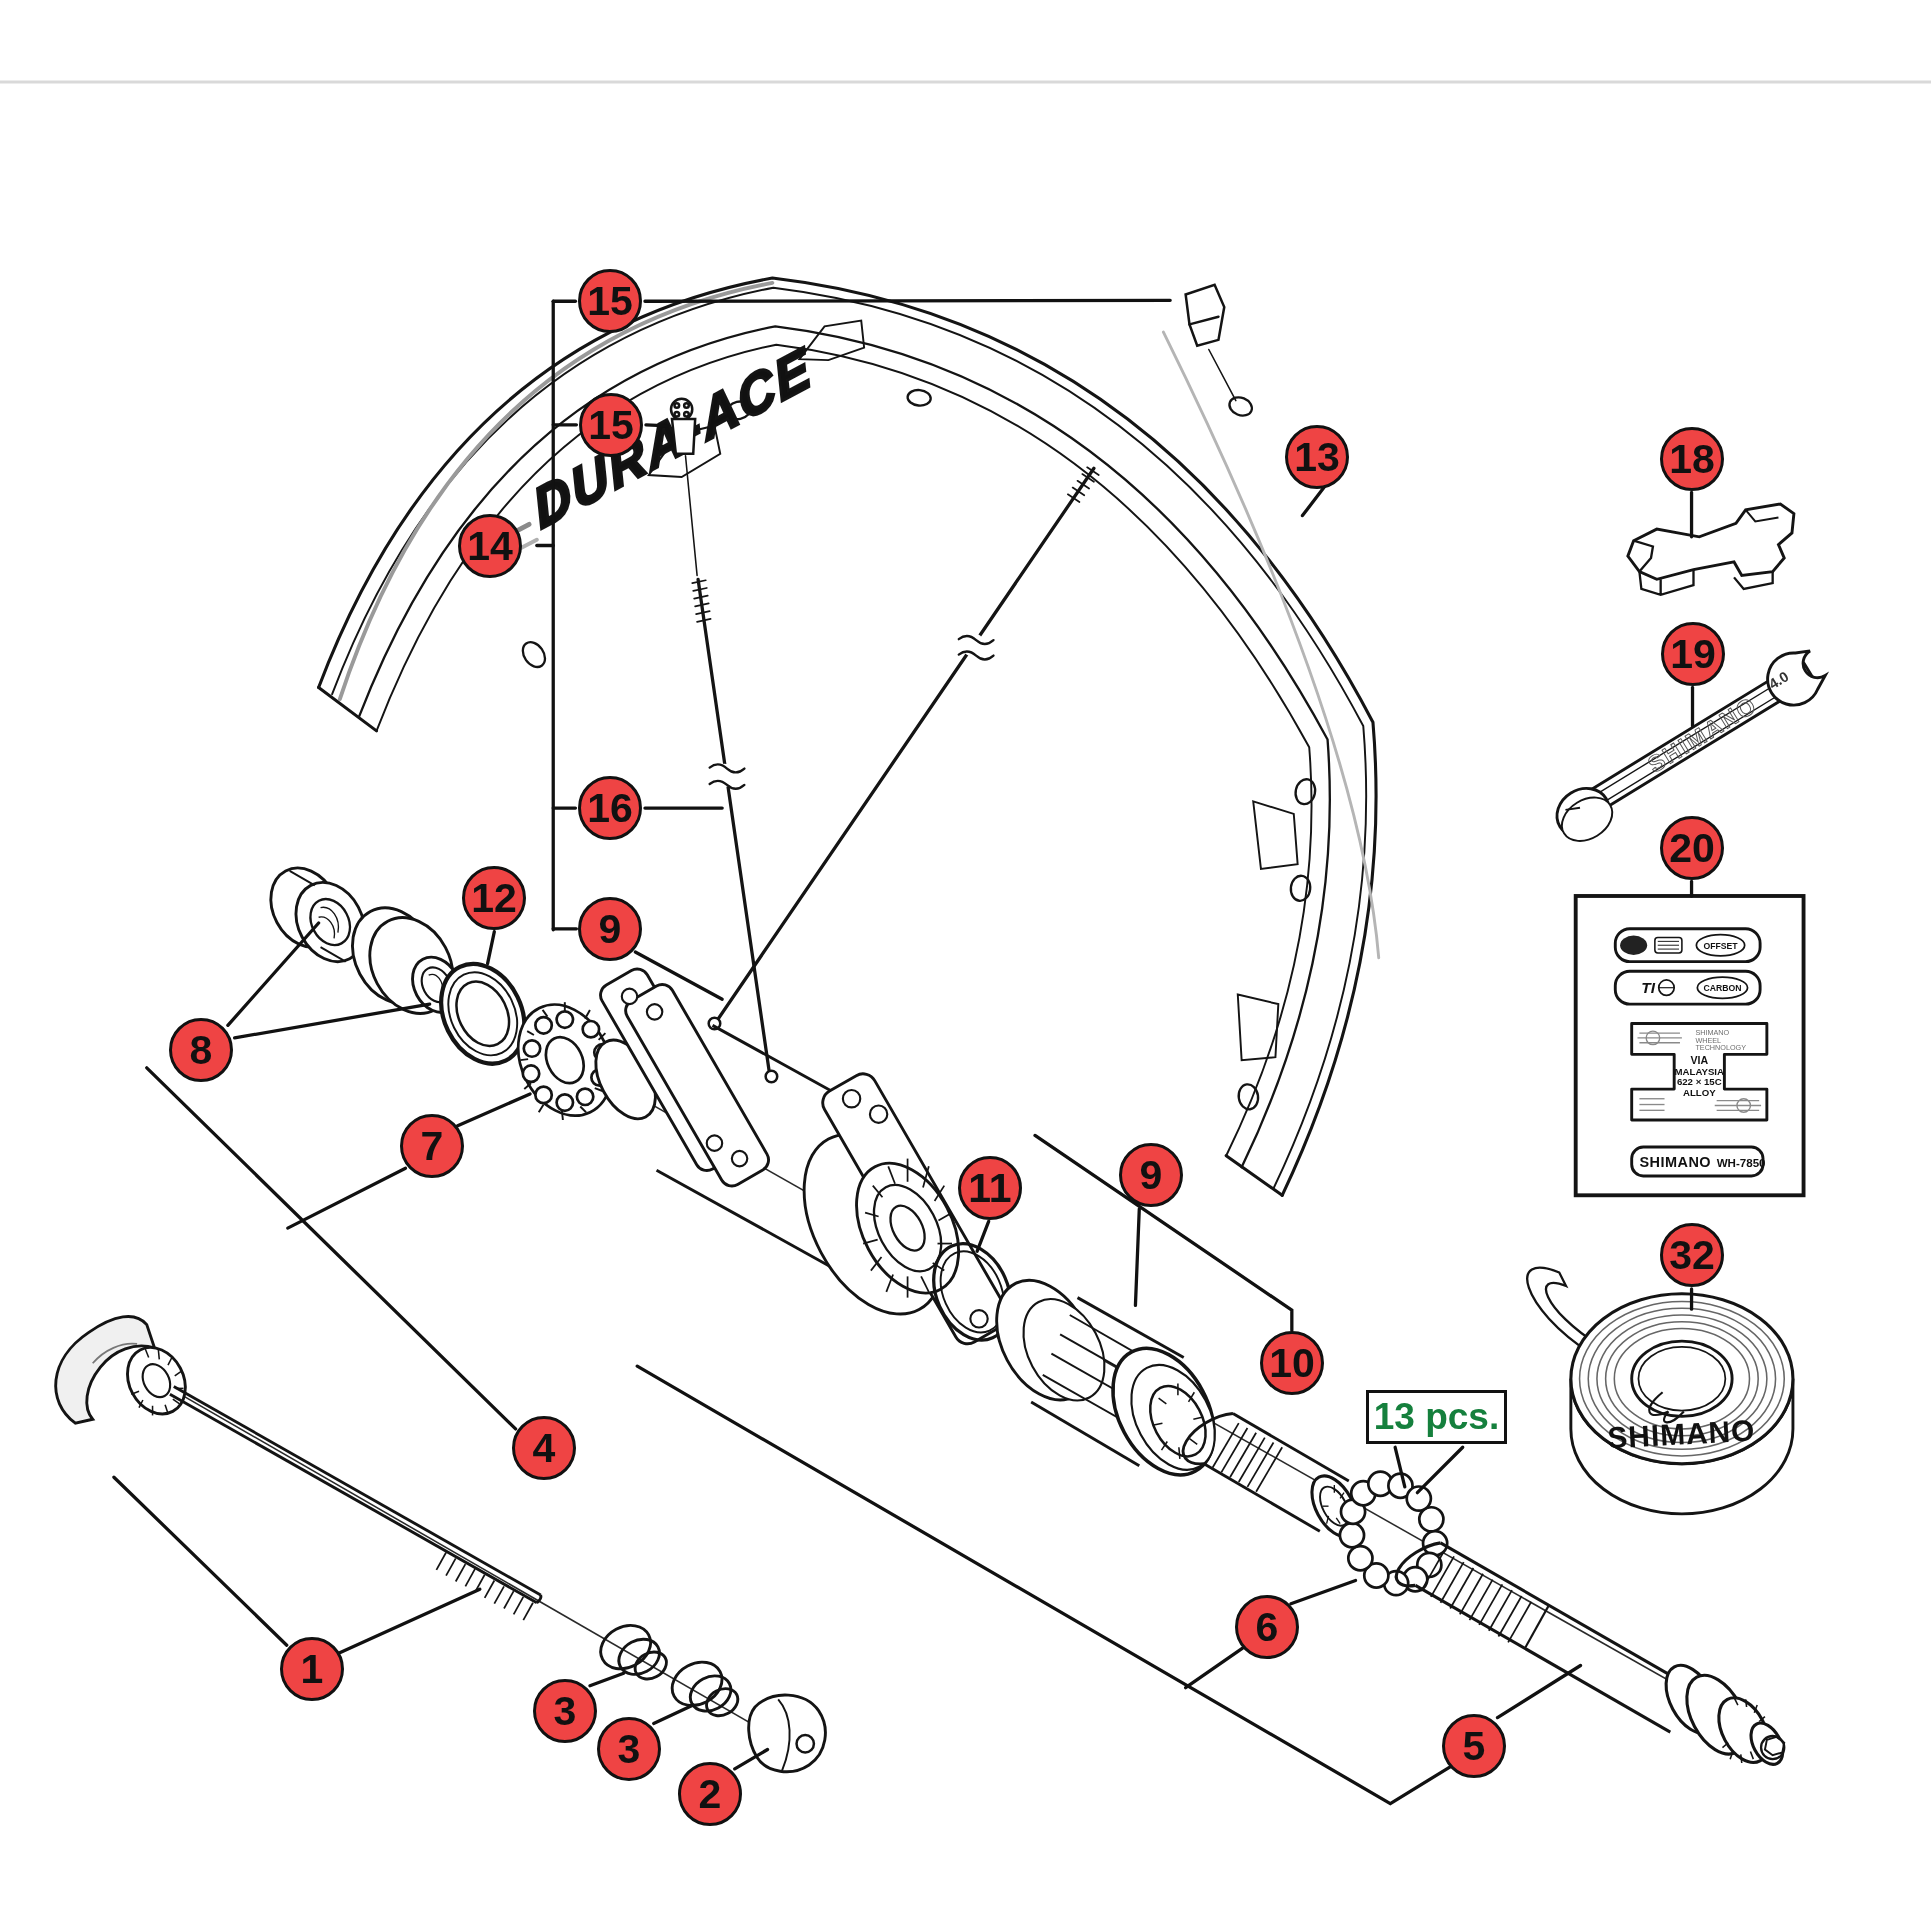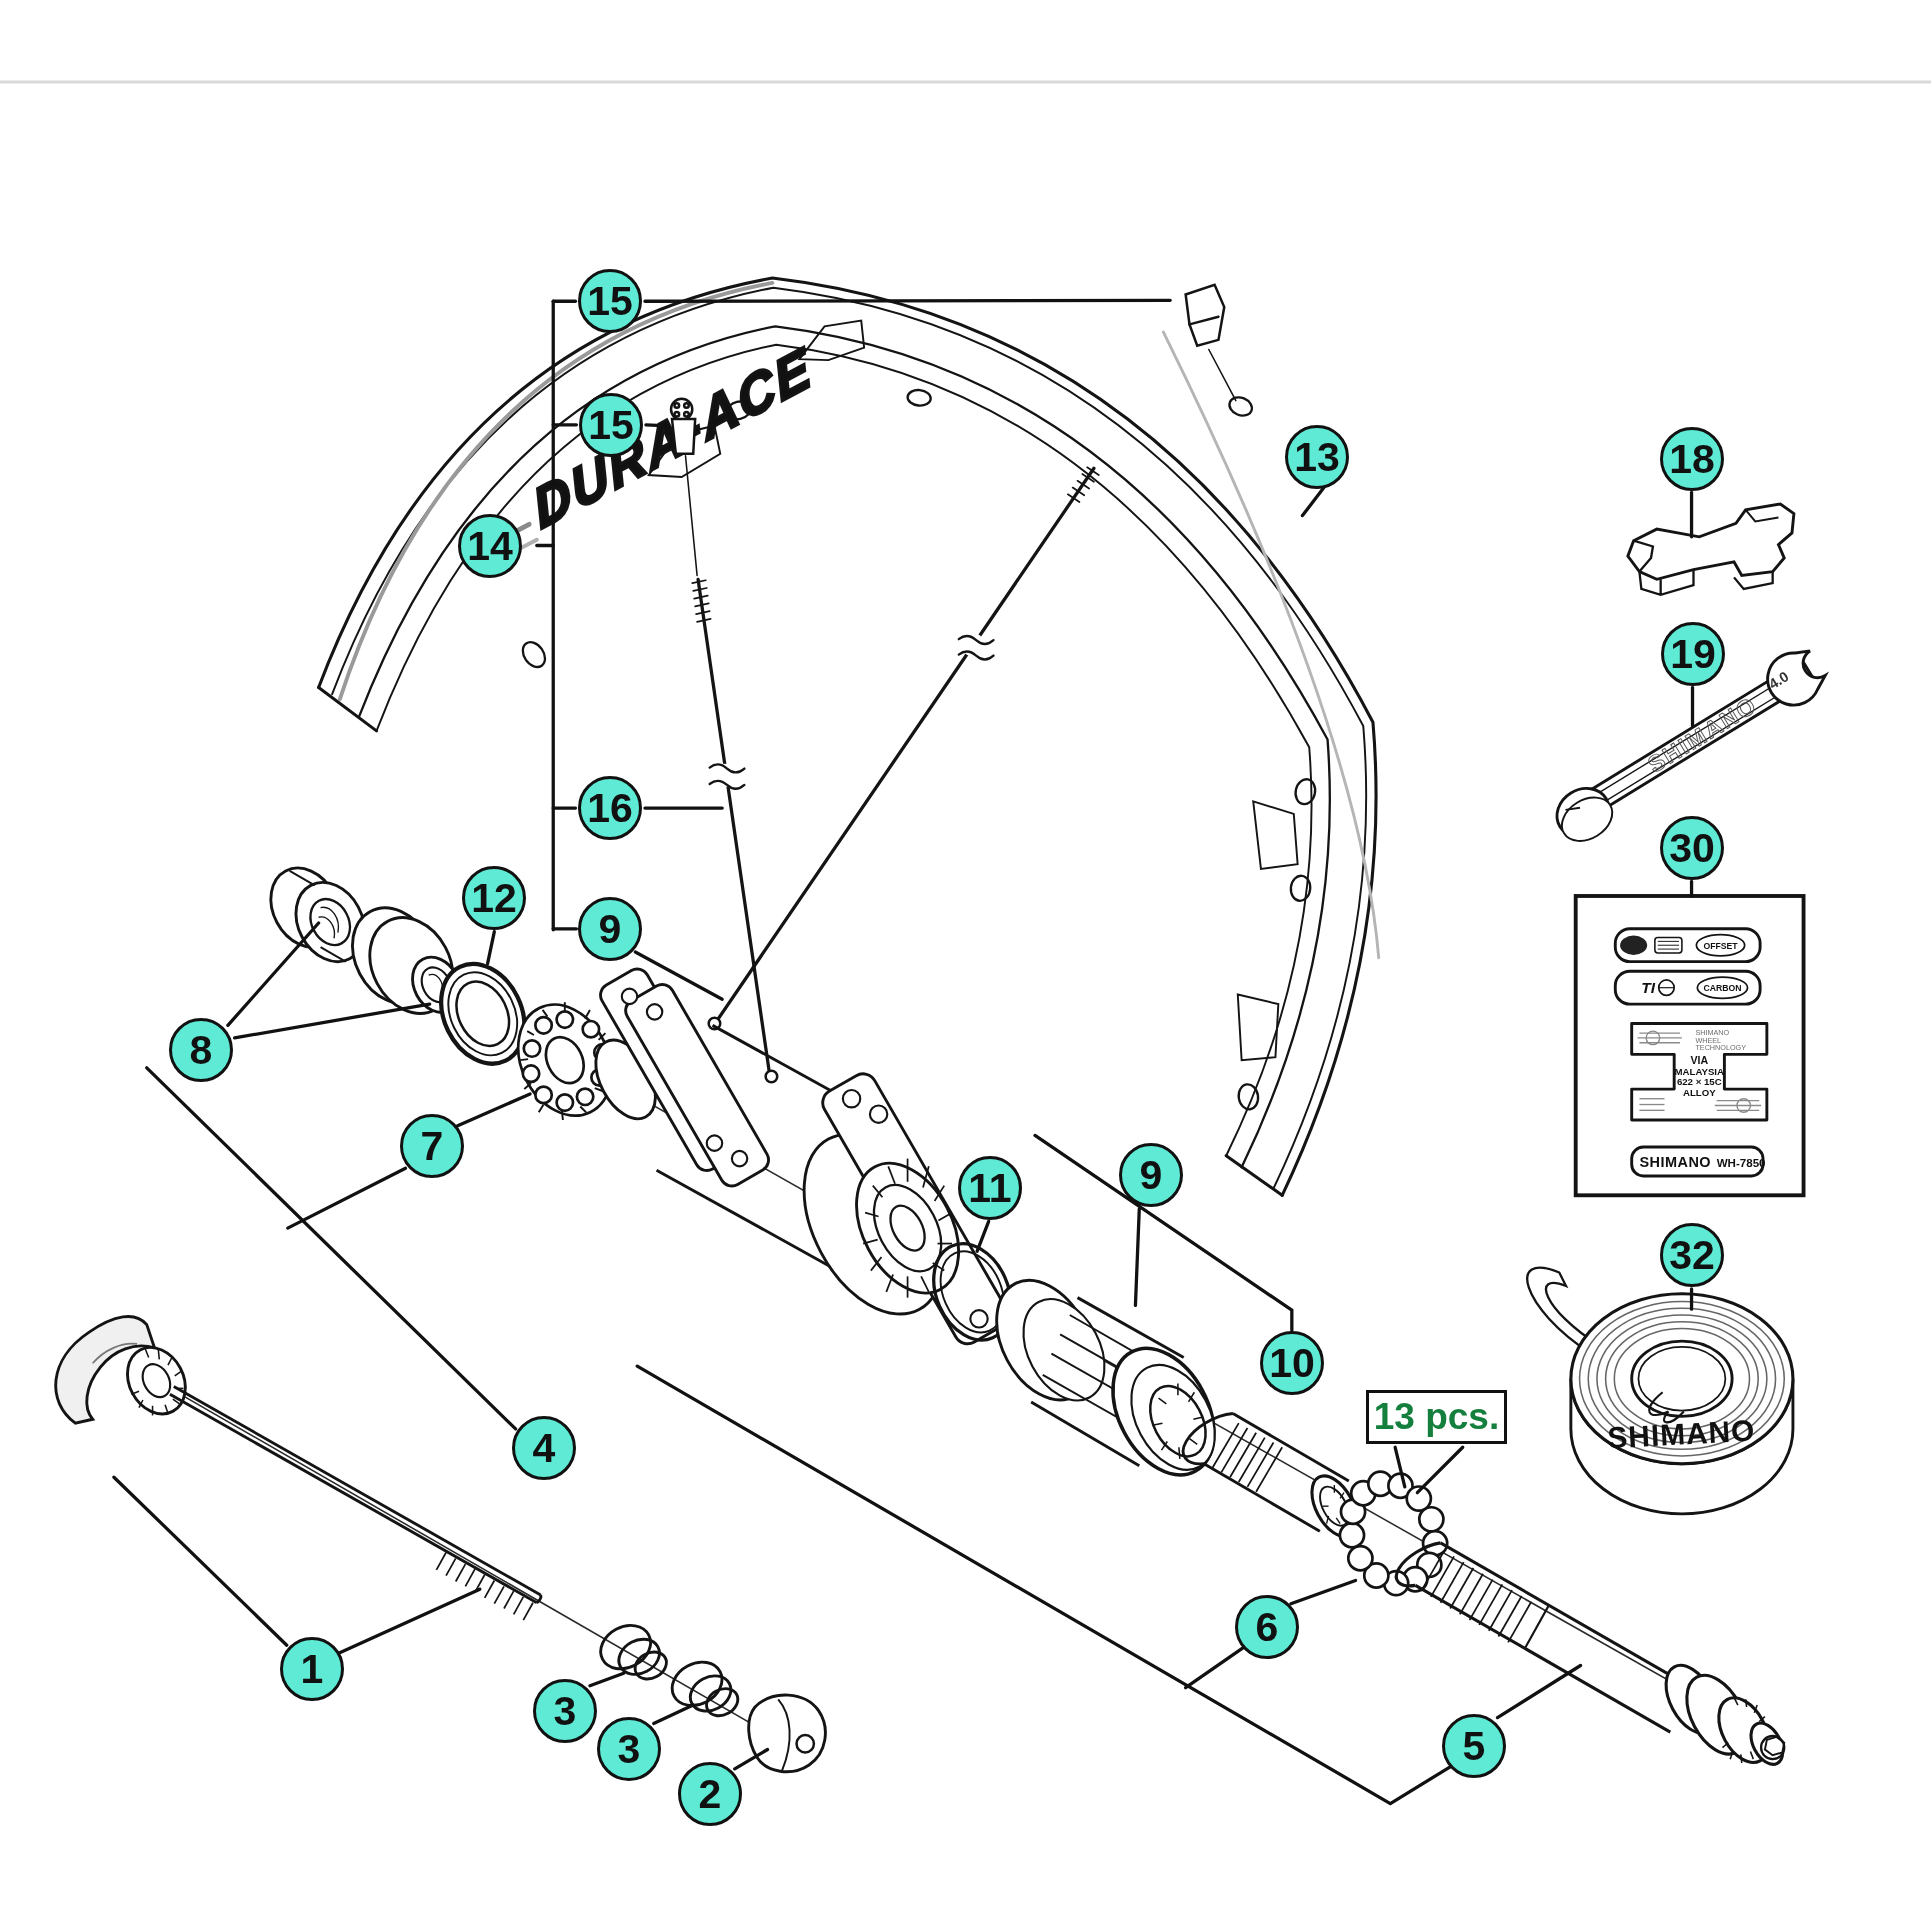--- a/index.html
+++ b/index.html
@@ -1,20 +1,20 @@
 <!DOCTYPE html>
 <html><head>
 <meta charset="utf-8">
 <style>
   html,body{margin:0;padding:0;background:#fff;}
   #canvas{position:relative;width:1931px;height:1931px;background:#ffffff;overflow:hidden;
           font-family:"Liberation Sans", sans-serif;}
   #scene{position:absolute;left:0;top:0;}
   .callout{position:absolute;width:64px;height:64px;border:3.9px solid #111;border-radius:50%;
-           background:#5eead4;display:flex;align-items:center;justify-content:center;
+           background:#ef4444;display:flex;align-items:center;justify-content:center;
            font-weight:bold;font-size:41px;color:#111;box-sizing:border-box;z-index:5;}
   #pieces-box{position:absolute;left:1366px;top:1390px;width:141px;height:54px;border:3.9px solid #111;
               background:#fff;display:flex;align-items:center;justify-content:center;
               font-weight:bold;font-size:37px;color:#15803d;box-sizing:border-box;z-index:5;}
 </style>
 </head>
 <body>
 
 <div id="canvas">
 
@@ -502,18 +502,18 @@
       <div class="callout" style="left: 958px; top: 1156px;">11</div>
       <div class="callout" style="left: 462px; top: 866px;">12</div>
       <div class="callout" style="left: 1285px; top: 425px;">13</div>
       <div class="callout" style="left: 458px; top: 514px;">14</div>
       <div class="callout" style="left: 578px; top: 269px;">15</div>
       <div class="callout" style="left: 579px; top: 393px;">15</div>
       <div class="callout" style="left: 578px; top: 776px;">16</div>
       <div class="callout" style="left: 578px; top: 897px;">9</div>
       <div class="callout" style="left: 1660px; top: 427px;">18</div>
       <div class="callout" style="left: 1661px; top: 622px;">19</div>
-      <div class="callout" style="left: 1660px; top: 816px;">30</div>
+      <div class="callout" style="left: 1660px; top: 816px;">20</div>
       <div class="callout" style="left: 1660px; top: 1223px;">32</div>
     </div>
 
 </div>
 
 
 </body></html>

